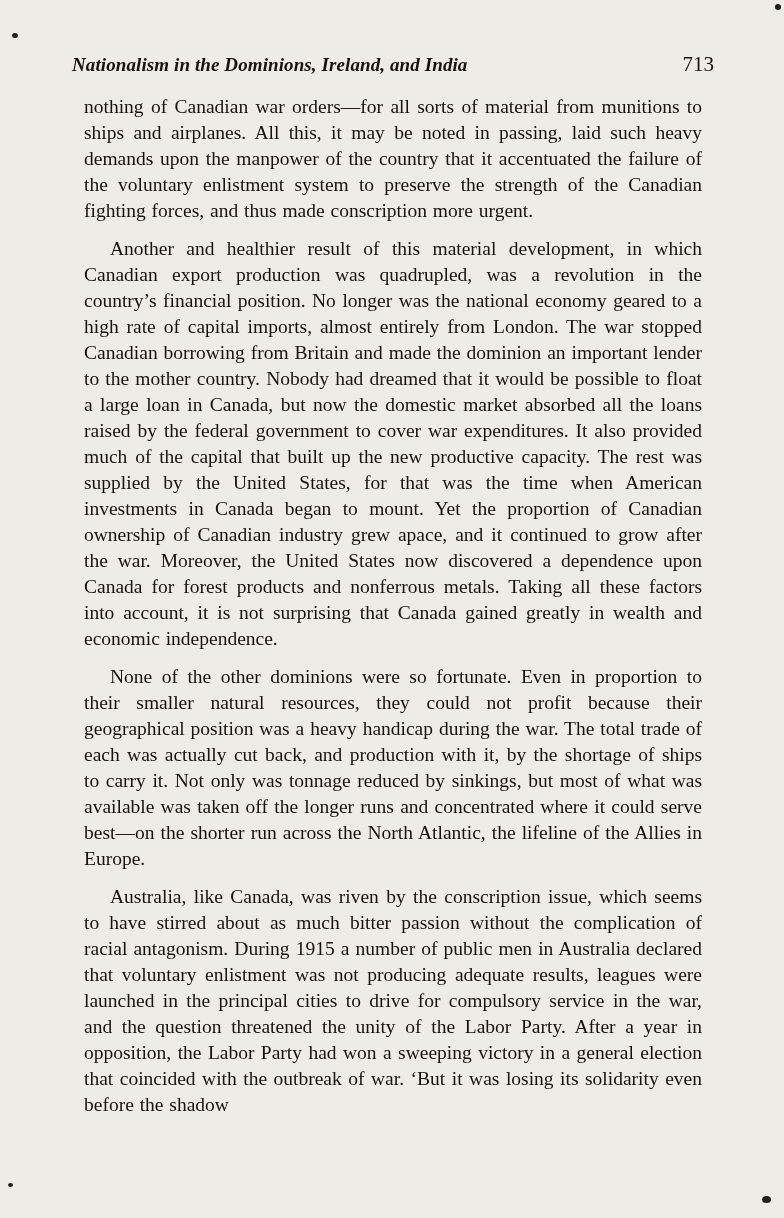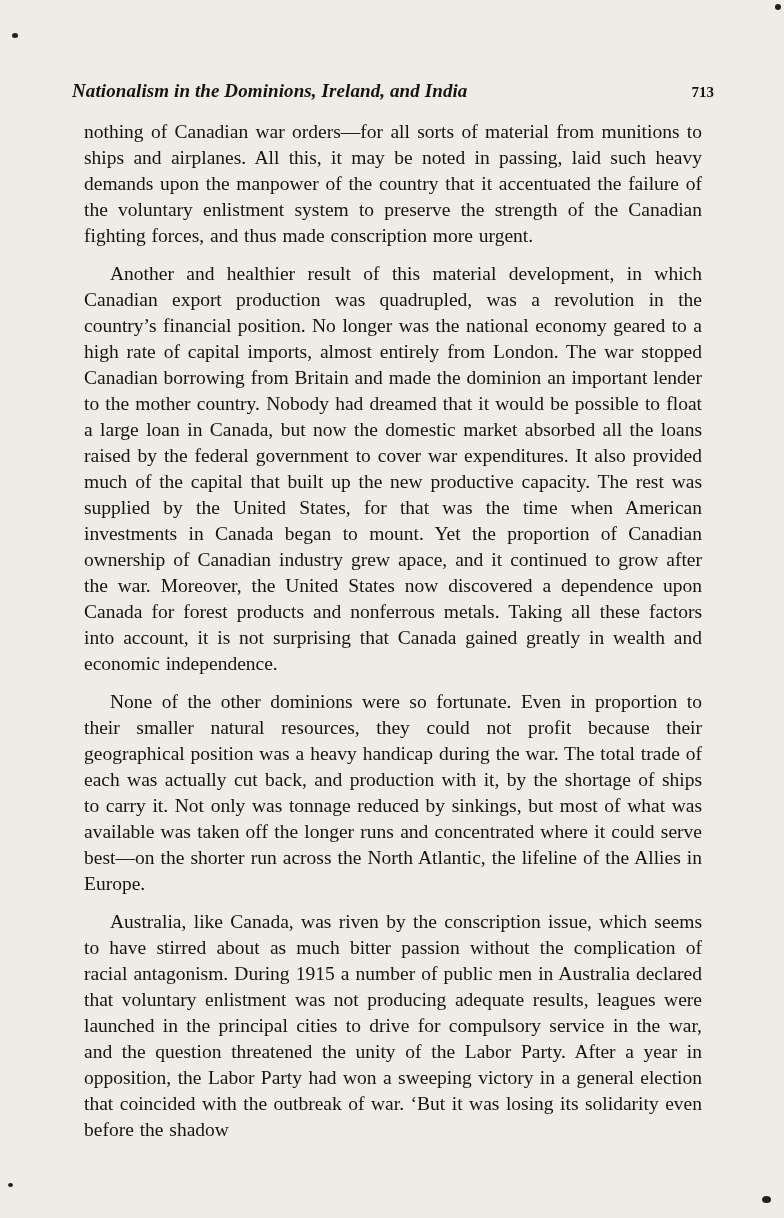--- a/index.html
+++ b/index.html
@@ -11,38 +11,38 @@
     height: 1218px;
     position: relative;
     overflow: hidden;
     background: var(--paper, #edece6);
     color: var(--ink, #17130e);
     font-family: "Liberation Serif", serif;
   }
   .page-inner {
     position: absolute;
     left: 72px;
-    top: 80px;
+    top: 52px;
     width: 642px;
   }
   .page-header {
     display: flex;
     justify-content: space-between;
     align-items: baseline;
     margin-bottom: 17px;
   }
   .running-head {
     font-style: italic;
     font-weight: bold;
     font-size: 19px;
     letter-spacing: 0.1px;
   }
   .page-number {
-    font-weight: bold;
-    font-size: 15px;
+    font-weight: normal;
+    font-size: 21px;
   }
   .body-text p {
     margin: 12px;
     font-size: 19.5px;
     line-height: 26px;
     text-align: justify;
     text-indent: 26px;
     word-spacing: 1px;
   }
   .body-text p.no-indent {

